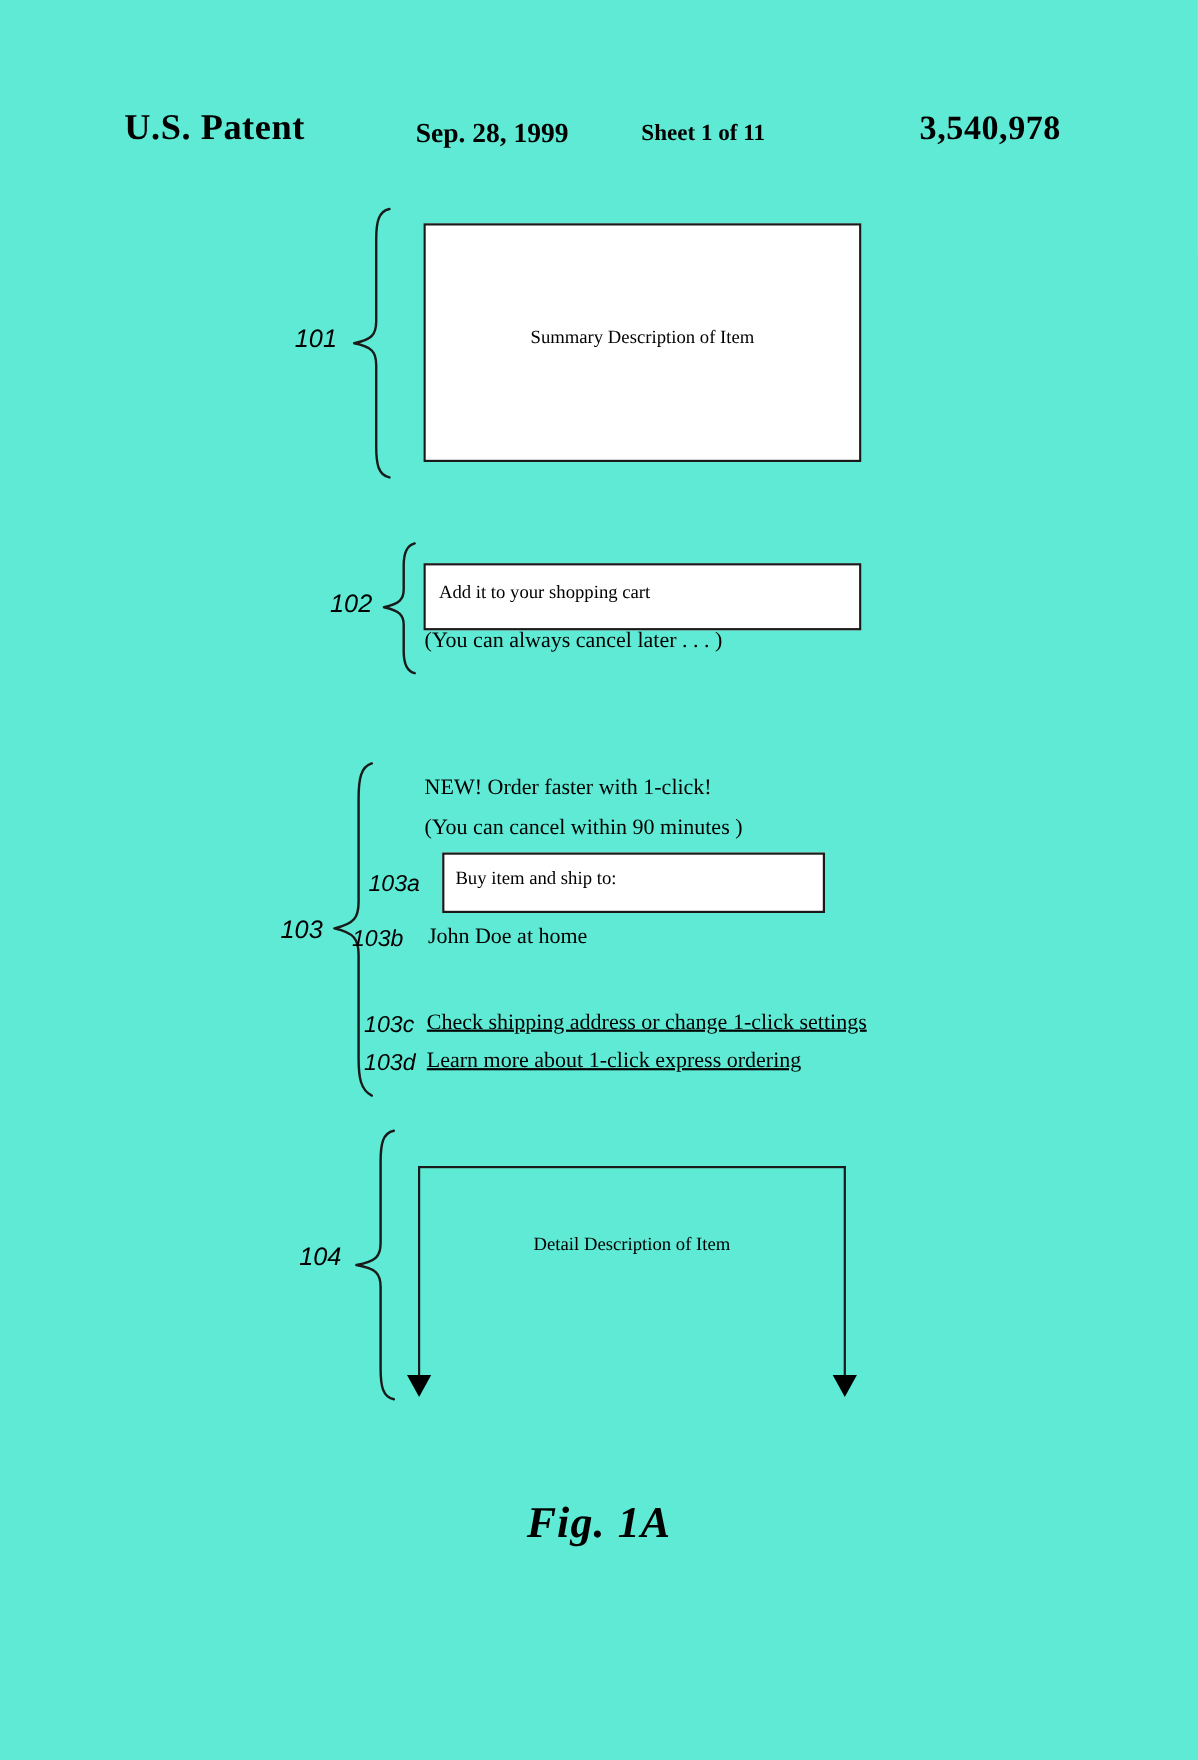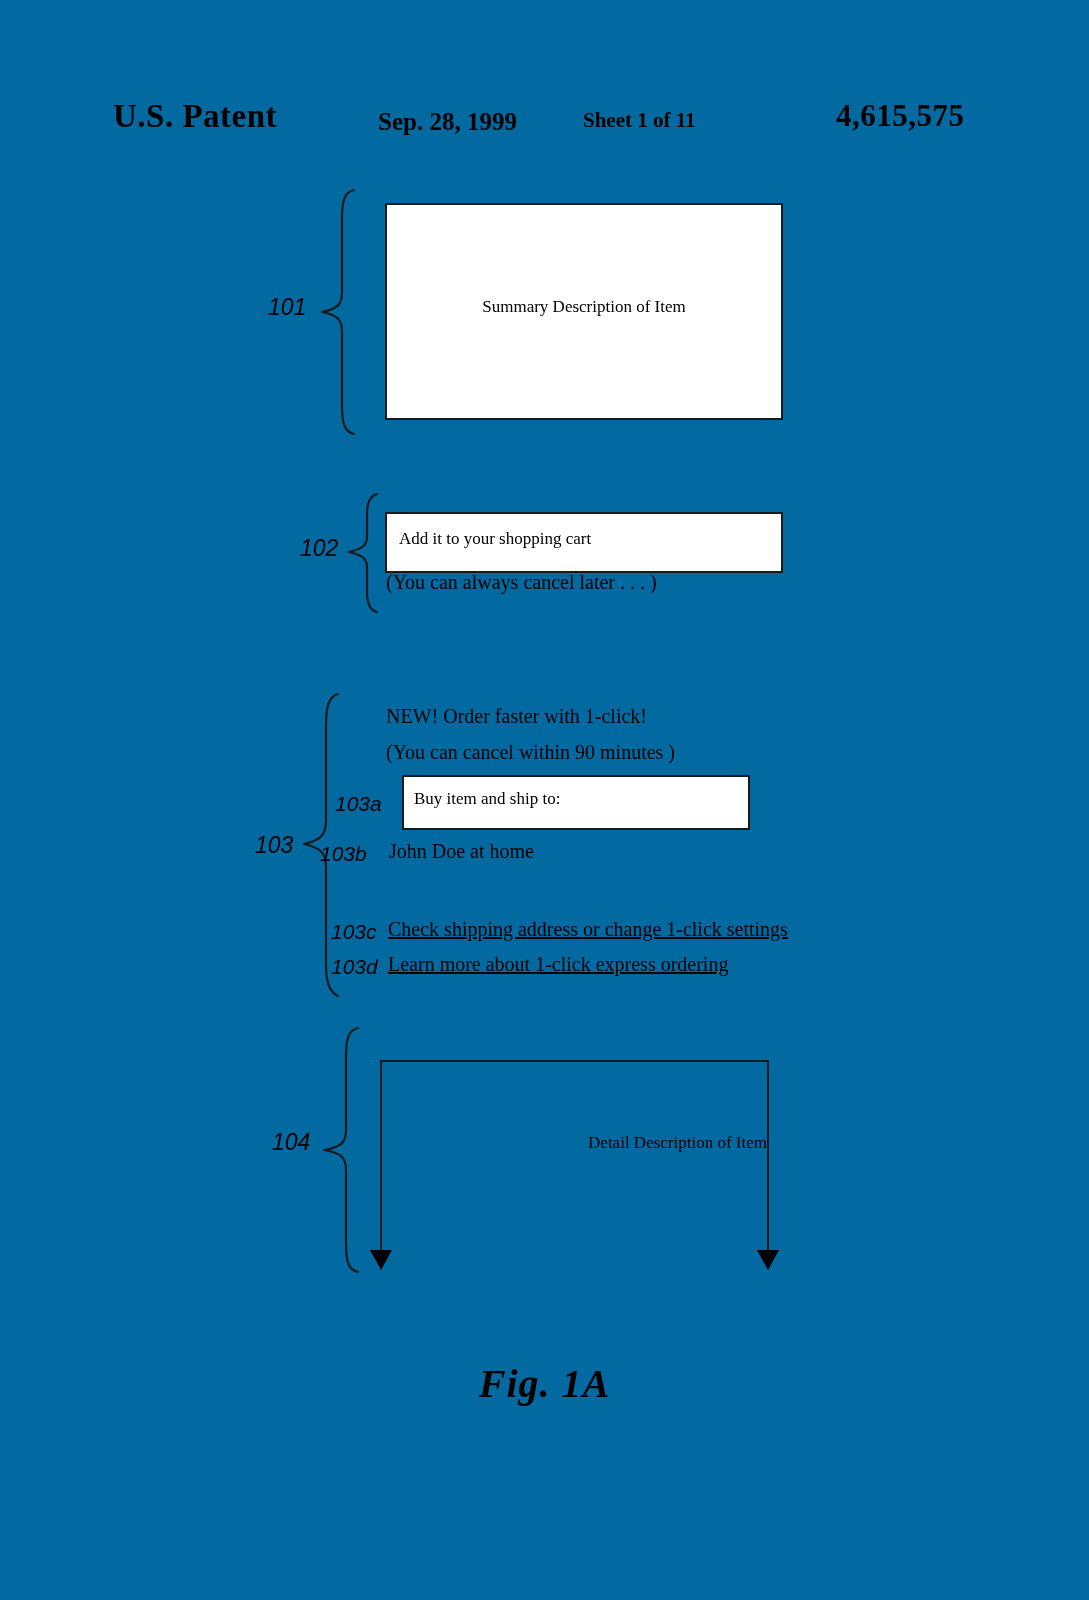--- a/index.html
+++ b/index.html
@@ -8,21 +8,21 @@
     background: #ffffff;
   }
   body {
     font-family: "Liberation Serif", serif;
     color: #000000;
   }
   #page {
     position: relative;
     width: 1089px;
     height: 1600px;
-    background: #0369a1;
+    background: #5eead4;
     overflow: hidden;
   }
 
   
   .hdr {
     position: absolute;
     white-space: nowrap;
     font-family: "Liberation Serif", serif;
     font-weight: bold;
     color: #000;
@@ -117,21 +117,21 @@
   }
 </style>
 </head>
 <body>
 
 <div id="page">
 
   <div class="hdr" id="hdr-office">U.S. Patent</div>
   <div class="hdr" id="hdr-date">Sep. 28, 1999</div>
   <div class="hdr" id="hdr-sheet">Sheet 1 of 11</div>
-  <div class="hdr" id="hdr-number">4,615,575</div>
+  <div class="hdr" id="hdr-number">3,540,978</div>
 
   <div class="refnum" style="left:268px; top:296px;">101</div>
 
   <div class="brace" style="left:318px; top:188px;">
     <svg width="40" height="248" viewBox="0 0 40 248">
       <path d="M36 2 C26 4, 24 14, 24 30 L24 104 C24 116, 20 121, 4 124
                C20 127, 24 132, 24 144 L24 218 C24 234, 26 244, 36 246" fill="none" stroke="#1a1a1a" stroke-width="2.2" stroke-linecap="round" stroke-linejoin="round"></path>
     </svg>
   </div>
 
@@ -185,20 +185,20 @@
   <div class="refnum" style="left:272px; top:1131px;">104</div>
 
   <div class="brace" style="left:320px; top:1026px;">
     <svg width="42" height="248" viewBox="0 0 42 248">
       <path d="M38 2 C28 4, 26 14, 26 30 L26 104 C26 116, 22 121, 4 124
                C22 127, 26 132, 26 144 L26 218 C26 234, 28 244, 38 246" fill="none" stroke="#1a1a1a" stroke-width="2.2" stroke-linecap="round" stroke-linejoin="round"></path>
     </svg>
   </div>
 
   <div class="openbox" id="box-104" style="left:380px; top:1060px; width:389px; height:200px;">
-    <div class="ftext big" style="left:0; right:0; top:72px; text-align:right;">Detail Description of Item</div>
+    <div class="ftext big" style="left:0; right:0; top:60px; text-align:center;">Detail Description of Item</div>
   </div>
   <div class="arrowhead" style="left:370px; top:1250px;"></div>
   <div class="arrowhead" style="left:757px; top:1250px;"></div>
 
   <div id="fig-caption">Fig. 1A</div>
 
 </div>
 
 </body></html>

